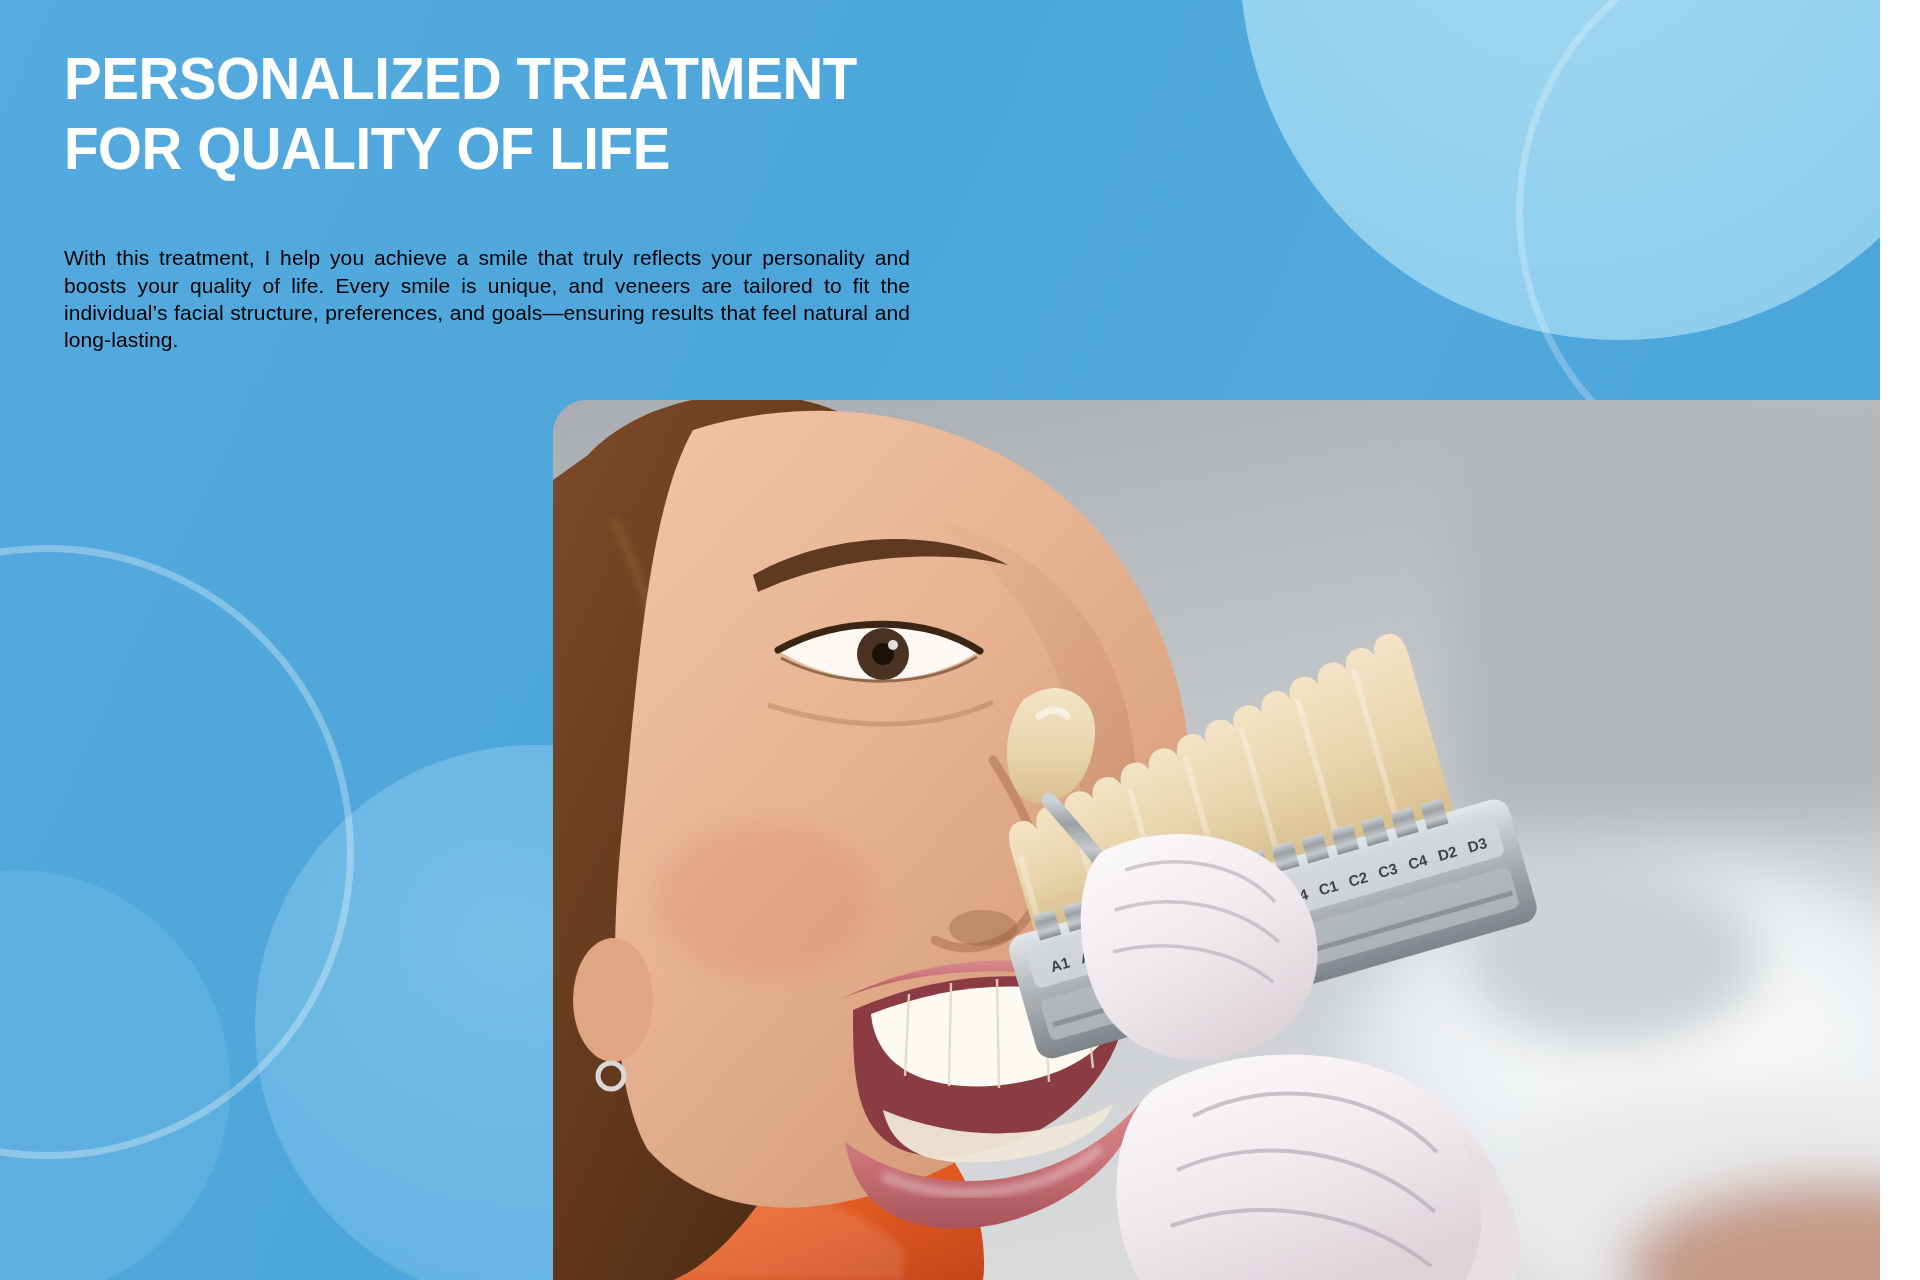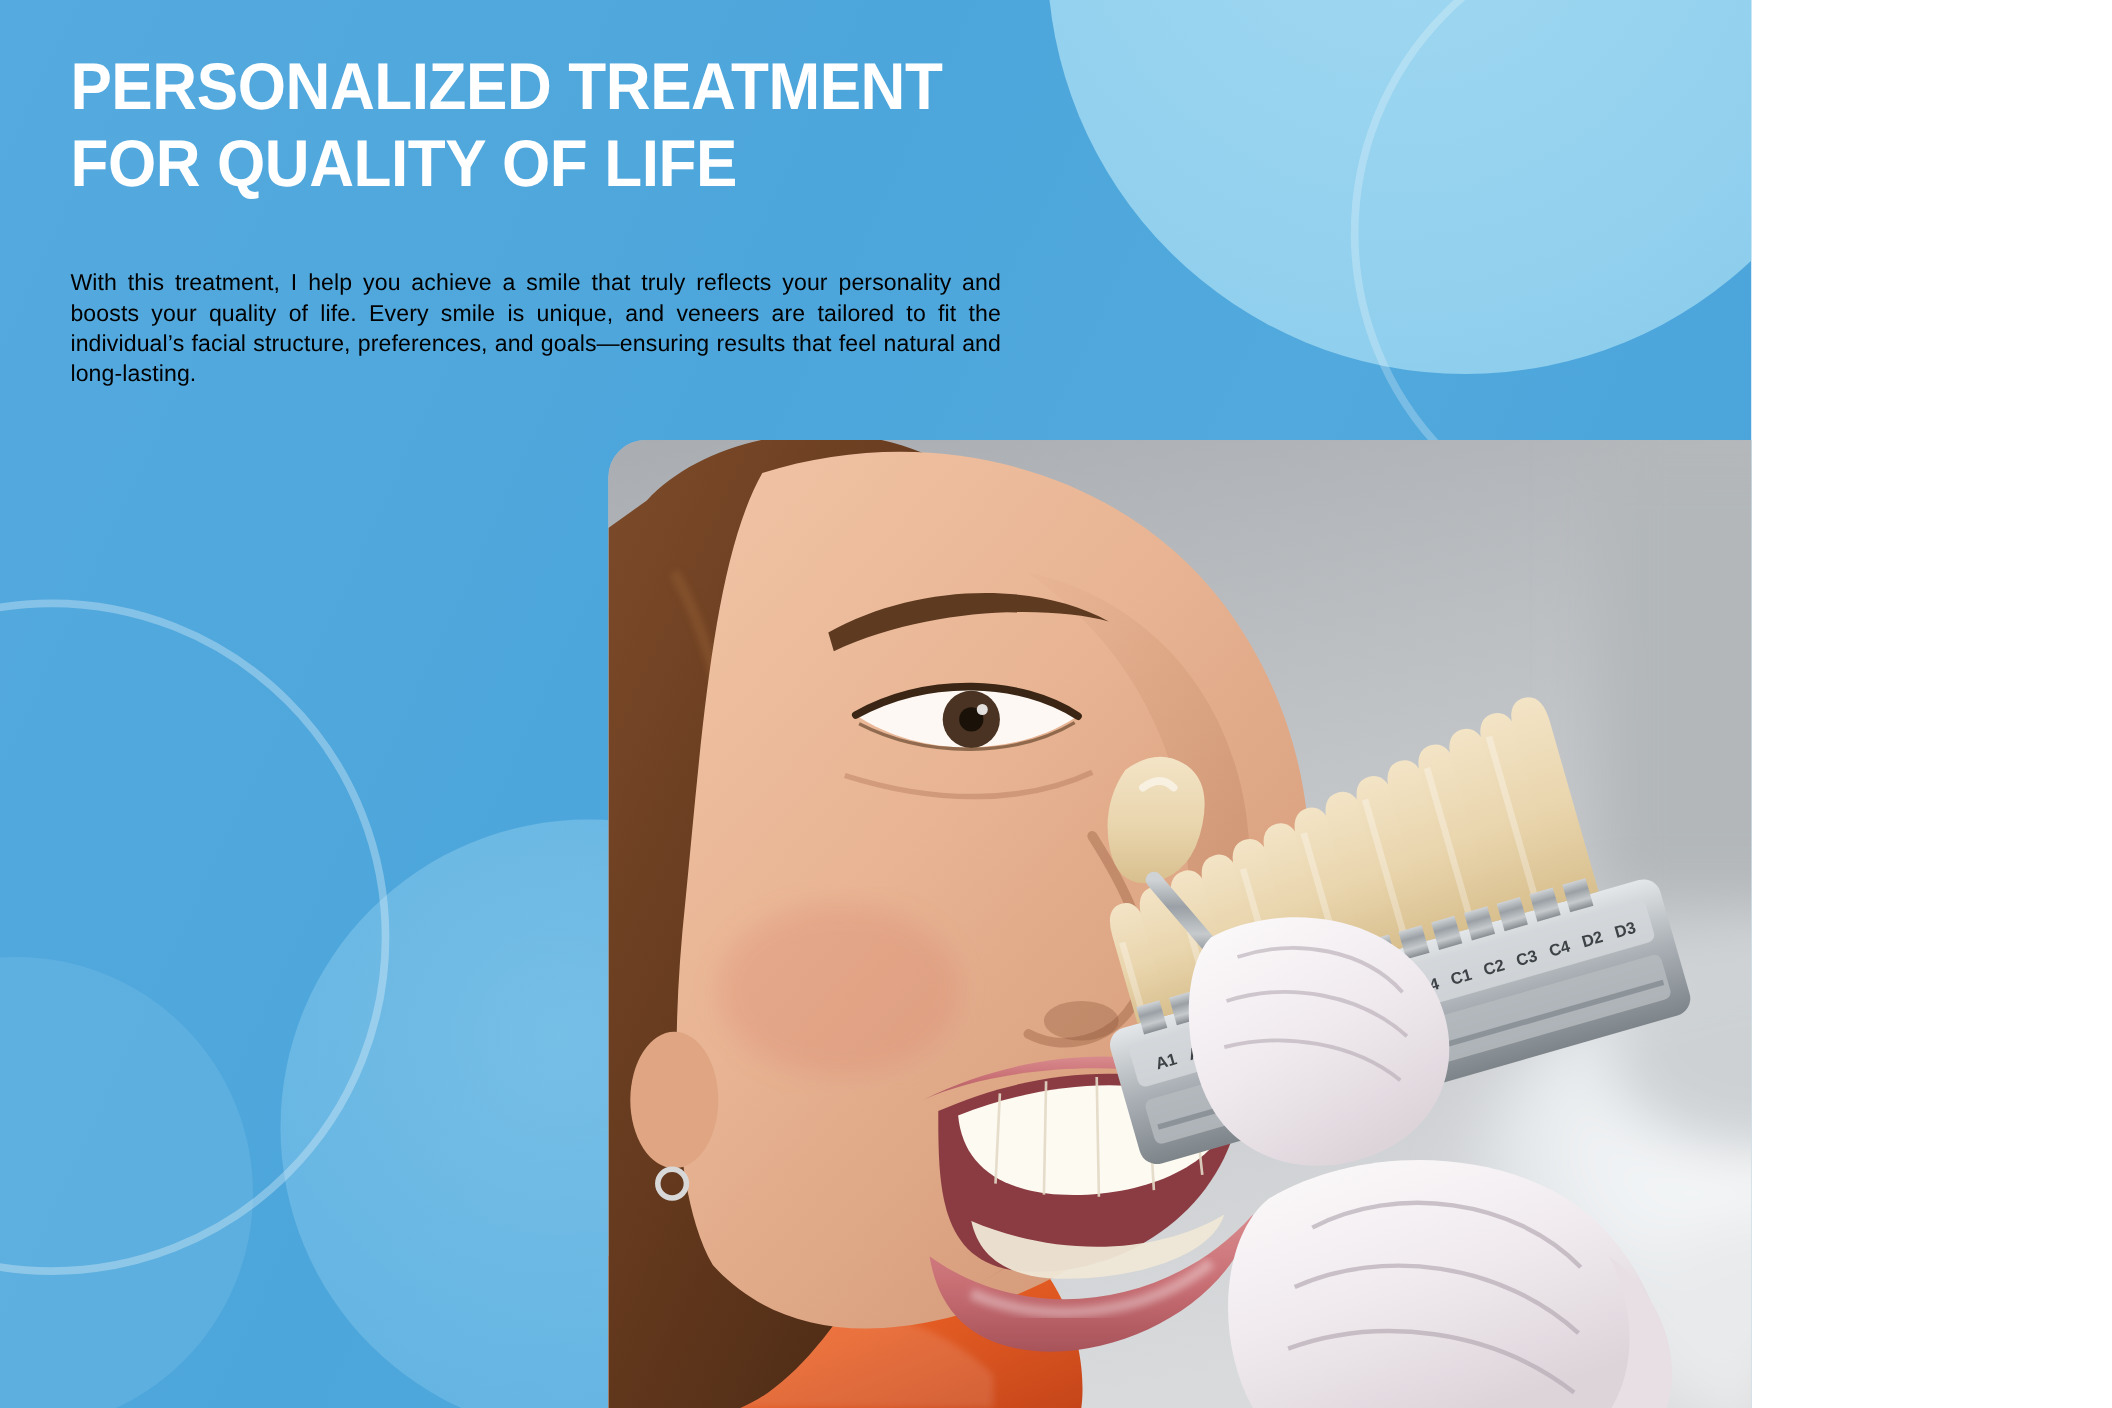--- a/index.html
+++ b/index.html
@@ -2,21 +2,21 @@
 <html><head>
 <meta charset="utf-8">
 <style>
   html, body {
     margin: 0;
     padding: 0;
     background: #ffffff;
   }
   .slide {
     position: relative;
-    width: 1592px;
+    width: 1880px;
     height: 1280px;
     overflow: hidden;
     background: #4faadd;
     font-family: "Liberation Sans", sans-serif;
   }
 
   
   .bg-base {
     position: absolute;
     inset: 0;

